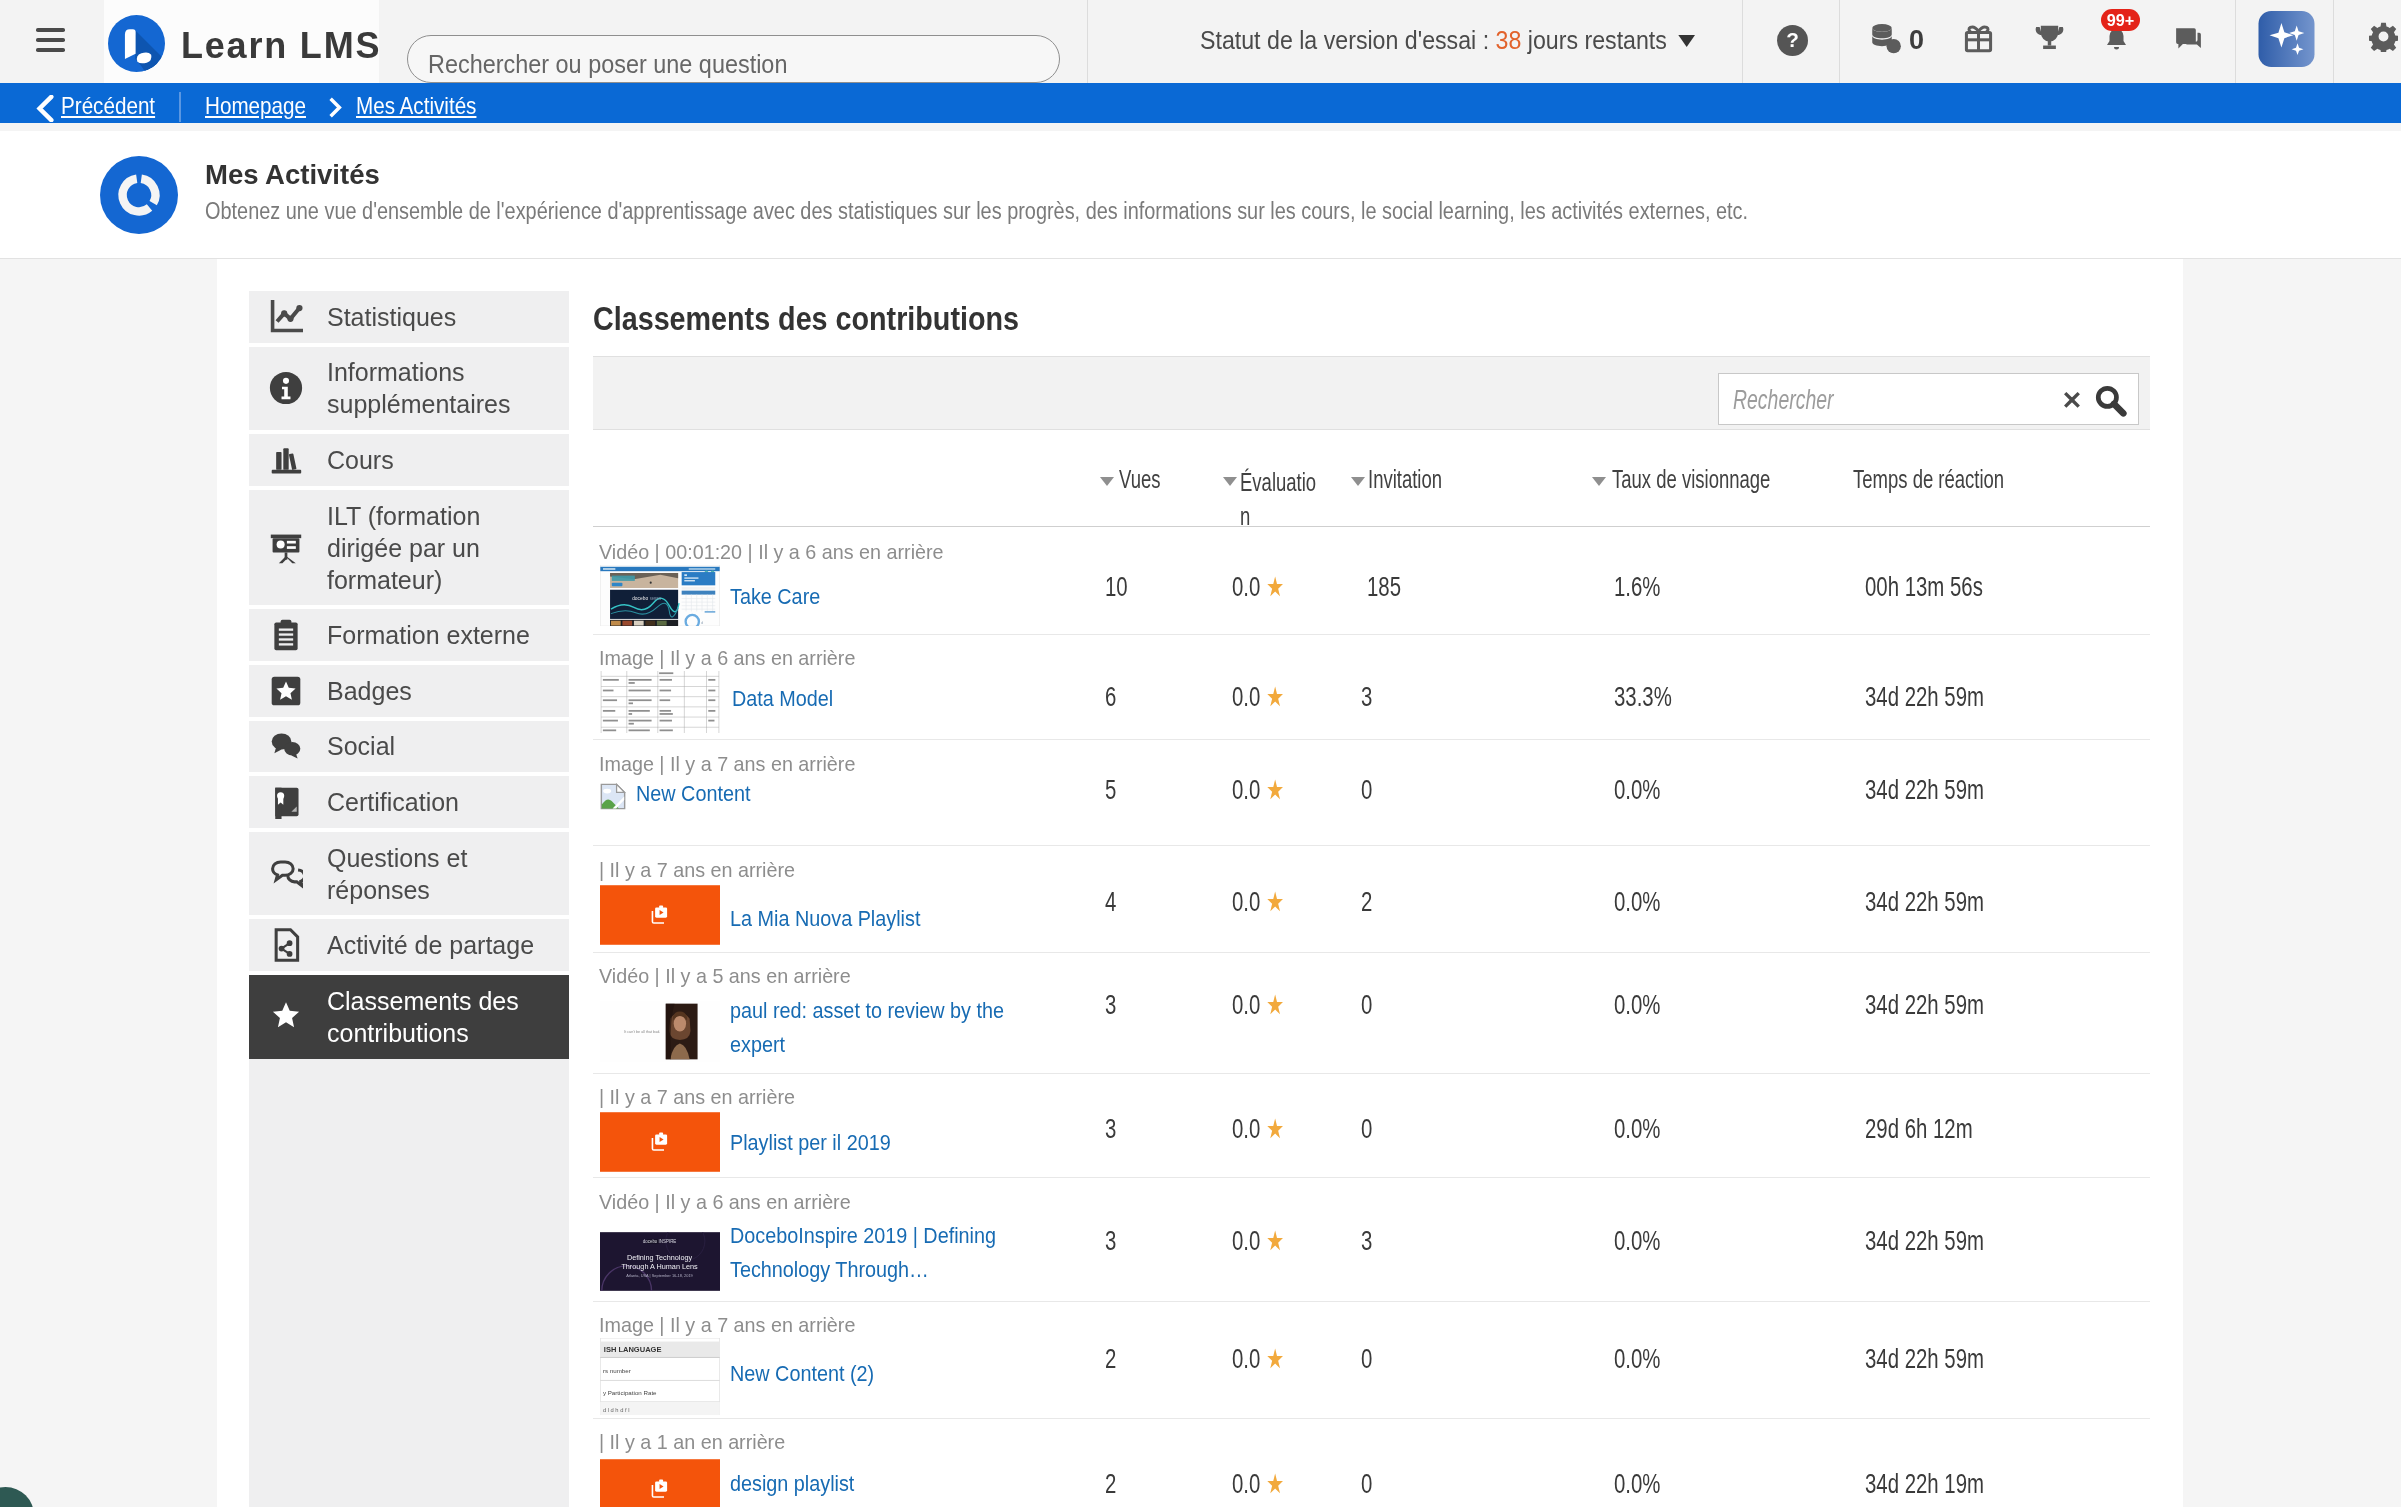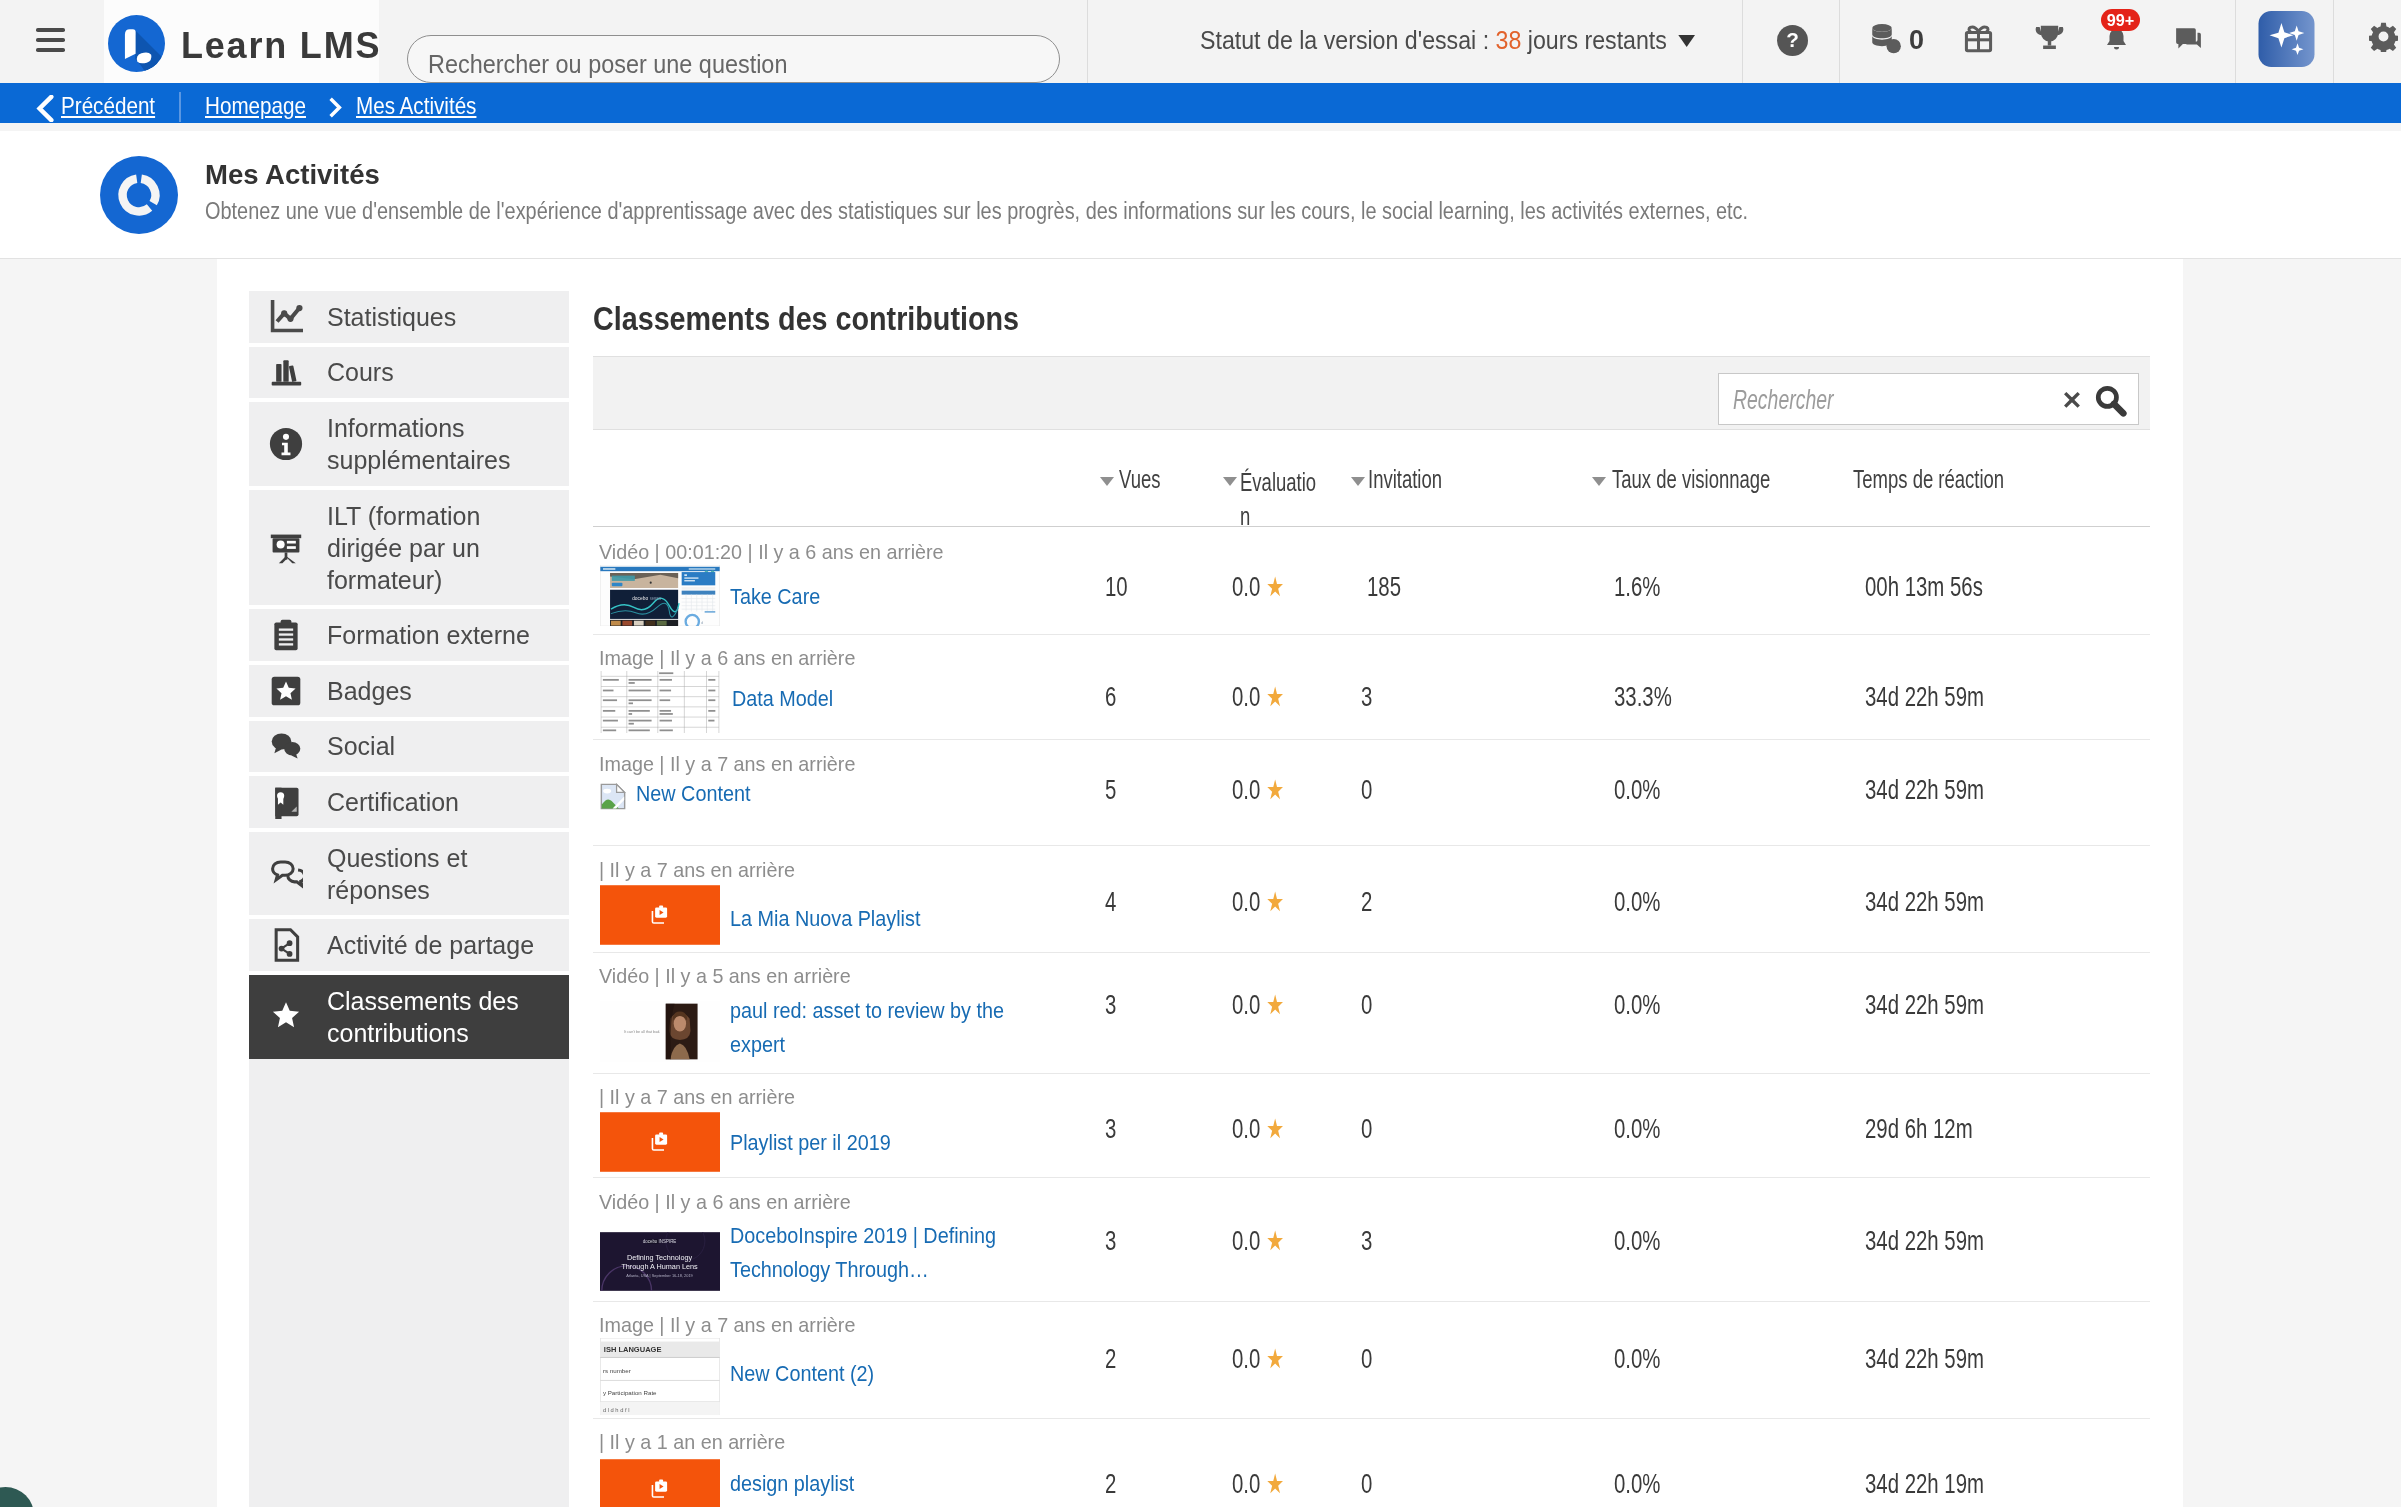--- a/index.html
+++ b/index.html
@@ -187,32 +187,32 @@
     <div class="sbitem"><svg class="ic" viewBox="0 0 38 38">
           <g fill="none" stroke="#4a4a4a" stroke-width="4">
             <path d="M4 2 v32 h32" stroke-linecap="square"></path>
             <path d="M9 24 l8 -9 l7 6 l10 -12" stroke-width="4.5"></path>
           </g>
           <circle cx="17" cy="15" r="3.5" fill="#4a4a4a"></circle>
           <circle cx="24" cy="21" r="3.5" fill="#4a4a4a"></circle>
           <circle cx="34" cy="9" r="3.5" fill="#4a4a4a"></circle>
         </svg>Statistiques</div>
     <div class="sbitem"><svg class="ic" viewBox="0 0 38 38">
+          <circle cx="19" cy="19" r="18" fill="#3f3f3f"></circle>
+          <circle cx="19" cy="11" r="3.4" fill="#fff"></circle>
+          <path d="M14.5 17.5 h6.5 v11 h3 v3 h-10 v-3 h3 v-8 h-2.5z" fill="#fff"></path>
+        </svg>Informations supplémentaires</div>
+    <div class="sbitem"><svg class="ic" viewBox="0 0 38 38">
           <g fill="#3f3f3f">
             <rect x="8" y="10" width="6" height="20" rx="1"></rect>
             <rect x="16" y="6" width="6" height="24" rx="1"></rect>
             <rect x="24" y="12" width="5" height="18" rx="1" transform="rotate(-12 26 21)"></rect>
             <rect x="3" y="30" width="33" height="4" rx="1"></rect>
           </g>
         </svg>Cours</div>
-    <div class="sbitem"><svg class="ic" viewBox="0 0 38 38">
-          <circle cx="19" cy="19" r="18" fill="#3f3f3f"></circle>
-          <circle cx="19" cy="11" r="3.4" fill="#fff"></circle>
-          <path d="M14.5 17.5 h6.5 v11 h3 v3 h-10 v-3 h3 v-8 h-2.5z" fill="#fff"></path>
-        </svg>Informations supplémentaires</div>
     <div class="sbitem"><svg class="ic" viewBox="0 0 38 38">
           <g fill="#3f3f3f">
             <rect x="2" y="4" width="34" height="4"></rect>
             <rect x="4" y="8" width="30" height="16" rx="1"></rect>
             <rect x="17.5" y="24" width="3" height="8"></rect>
             <path d="M19 28 l-8 8 h4 l5.5 -5.5 l5.5 5.5 h4 z"></path>
           </g>
           <circle cx="13" cy="15" r="4.5" fill="#fff"></circle>
           <rect x="20" y="11" width="10" height="3" fill="#fff"></rect>
           <rect x="20" y="17" width="10" height="3" fill="#fff"></rect>

